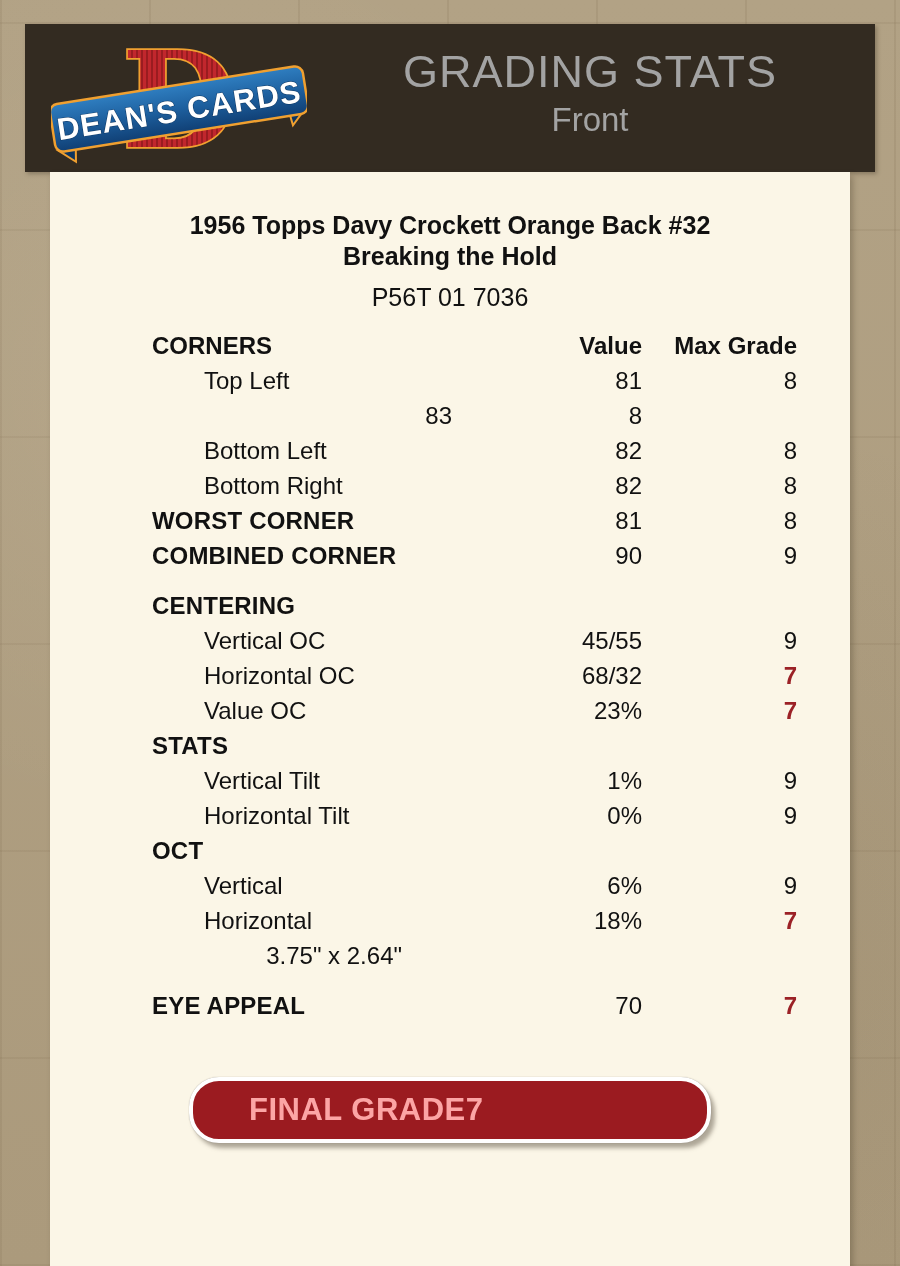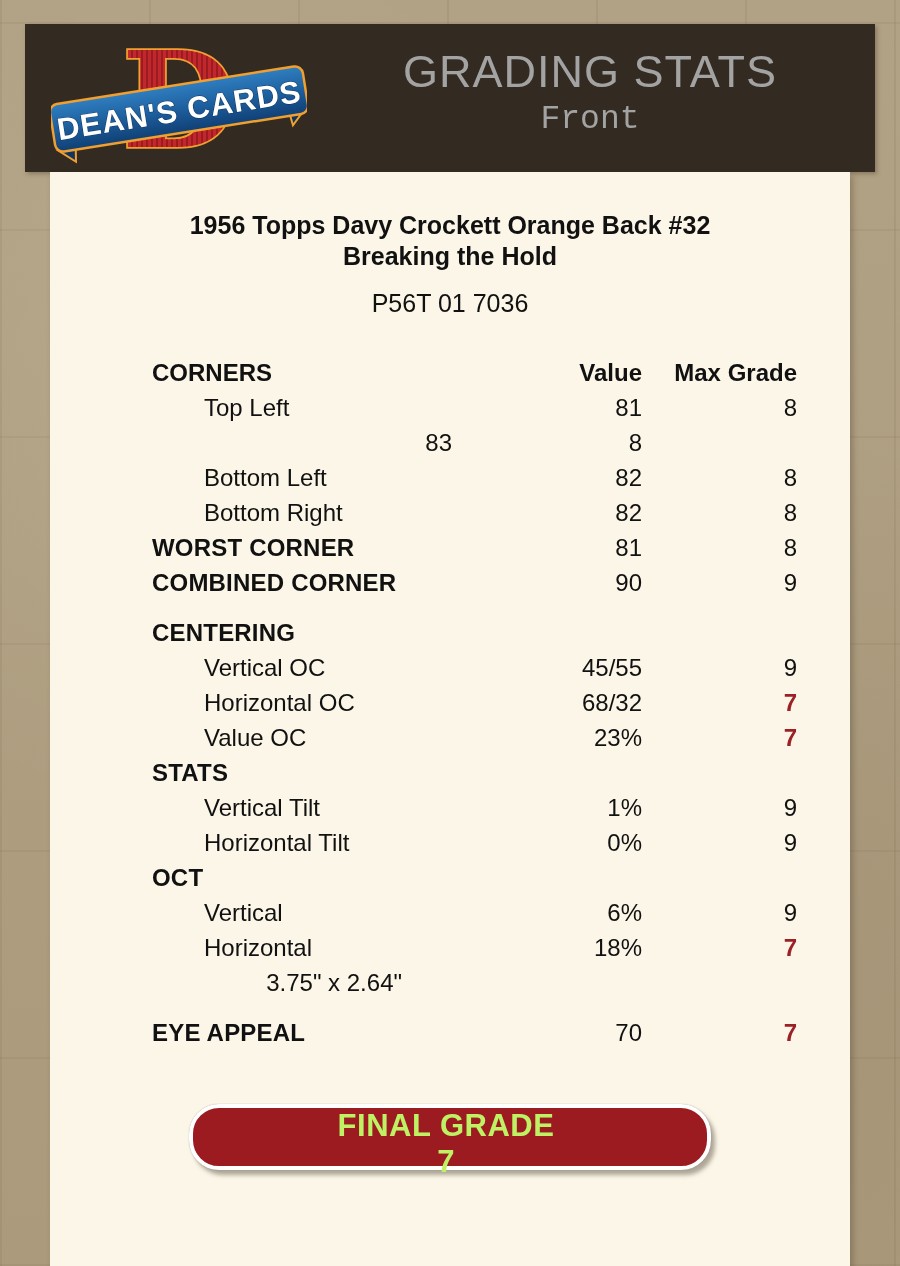--- a/index.html
+++ b/index.html
@@ -22,55 +22,54 @@
   .header-bar {
     position:absolute; left:25px; top:24px; width:850px; height:148px;
     background:#332b21;
     display:flex; align-items:center;
     box-shadow:2px 2px 4px rgba(60,50,35,0.35);
   }
   .logo-wrap { width:280px; height:148px; position:relative; flex:0 0 auto; }
   .logo-wrap svg { position:absolute; left:26px; top:3px; }
   .header-text { flex:1 1 auto; text-align:center; color:#a3a3a3; margin-top:-8px; }
   .header-title { font-size:45px; font-weight:400; letter-spacing:1px; line-height:52px; }
-  .header-subtitle { font-size:33px; font-weight:400; line-height:44px;font-family:Liberation Mono, monospace; }
+  .header-subtitle { font-size:33px; font-weight:400; line-height:44px; }
 
   
   .panel {
     position:absolute; left:50px; top:172px; width:800px; height:1232px;
     background:#fbf6e7;
     box-shadow:3px 4px 6px rgba(75,63,43,0.35);
   }
   .card-title { margin-top:38px; text-align:center; font-size:25px; font-weight:bold; line-height:31px; }
-  .serial { margin-top:16px; text-align:center; font-size:25px; font-weight:400; line-height:30px; }
-
-  
-  .table { margin:37px 0 0 102px; width:645px; font-size:24px; }
+  .serial { margin-top:10px; text-align:center; font-size:25px; font-weight:400; line-height:30px; }
+
+  
+  .table { margin:16px 0 0 102px; width:645px; font-size:24px; }
   .trow { display:grid; grid-template-columns:300px 190px 155px; height:35px; align-items:center; }
   .trow.gap-before { margin-top:15px; }
   .cell-label { text-align:left; white-space:nowrap; }
   .cell-label.bold { font-weight:bold; letter-spacing:0.2px; }
   .cell-label.indent { padding-left:52px; }
   .cell-value, .cell-max { text-align:right; }
   .cell-value.size-val { position:relative; left:-50px; }
   .cell-max.red { color:#9b2126; font-weight:bold; }
   .thead .cell-label, .thead .cell-value, .thead .cell-max { font-weight:bold; }
 
   
   .final-grade {
     margin:54px auto 0 auto; width:522px; height:66px;
     background:#9b1b20;
     border:4px solid #ffffff;
     border-radius:30px;
     box-shadow:4px 5px 4px rgba(110,100,85,0.55), 0 0 1px rgba(60,50,40,0.5);
     display:flex; align-items:center; 
     padding:0 64px 0 56px;
-    color:#bef264; font-size:31px; font-weight:bold; letter-spacing:0.5px;
+    color:#fca5a5; font-size:31px; font-weight:bold; letter-spacing:0.5px;
     cursor:pointer;
-    flex-direction:column;
   }
 </style>
 </head>
 <body>
 
 <div class="header-bar">
   <div class="logo-wrap">
     <svg width="256" height="142" viewBox="0 0 256 142">
       <defs>
         <linearGradient id="blueGrad" x1="0" y1="0" x2="0" y2="1">

